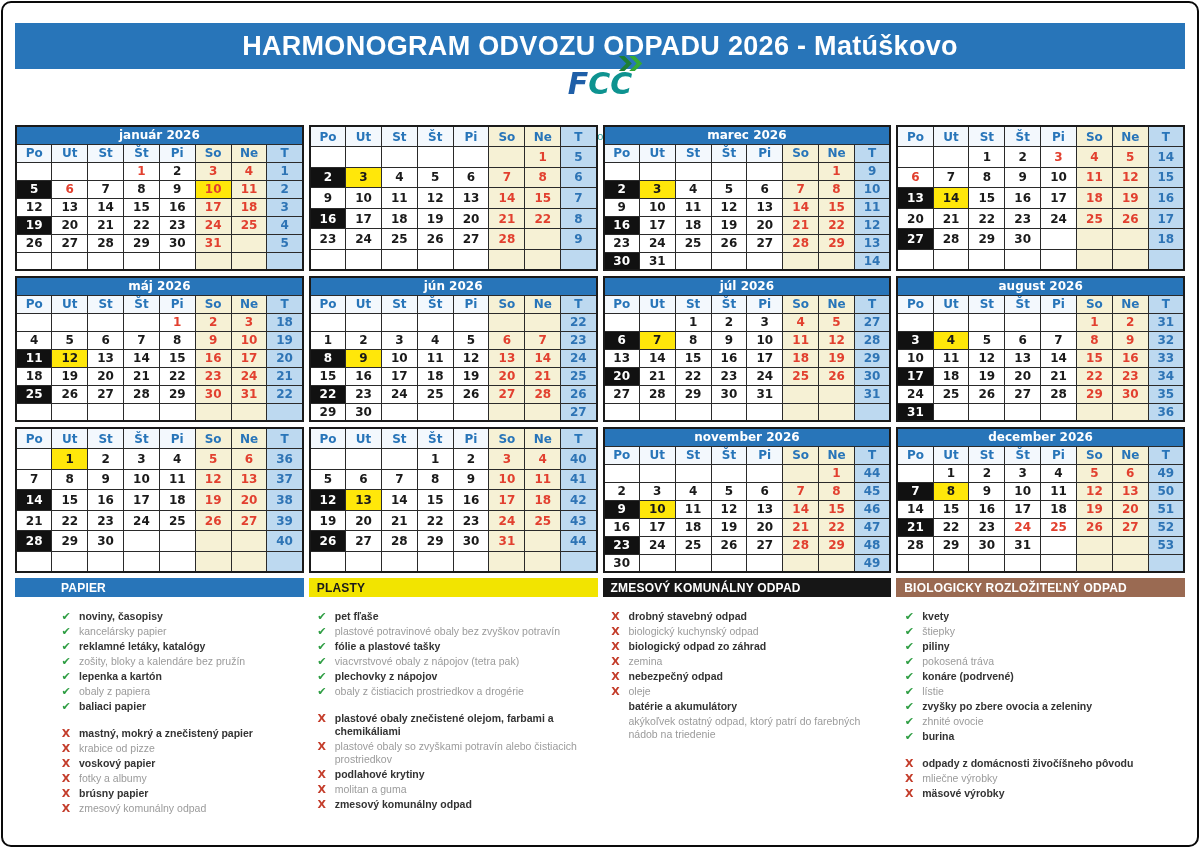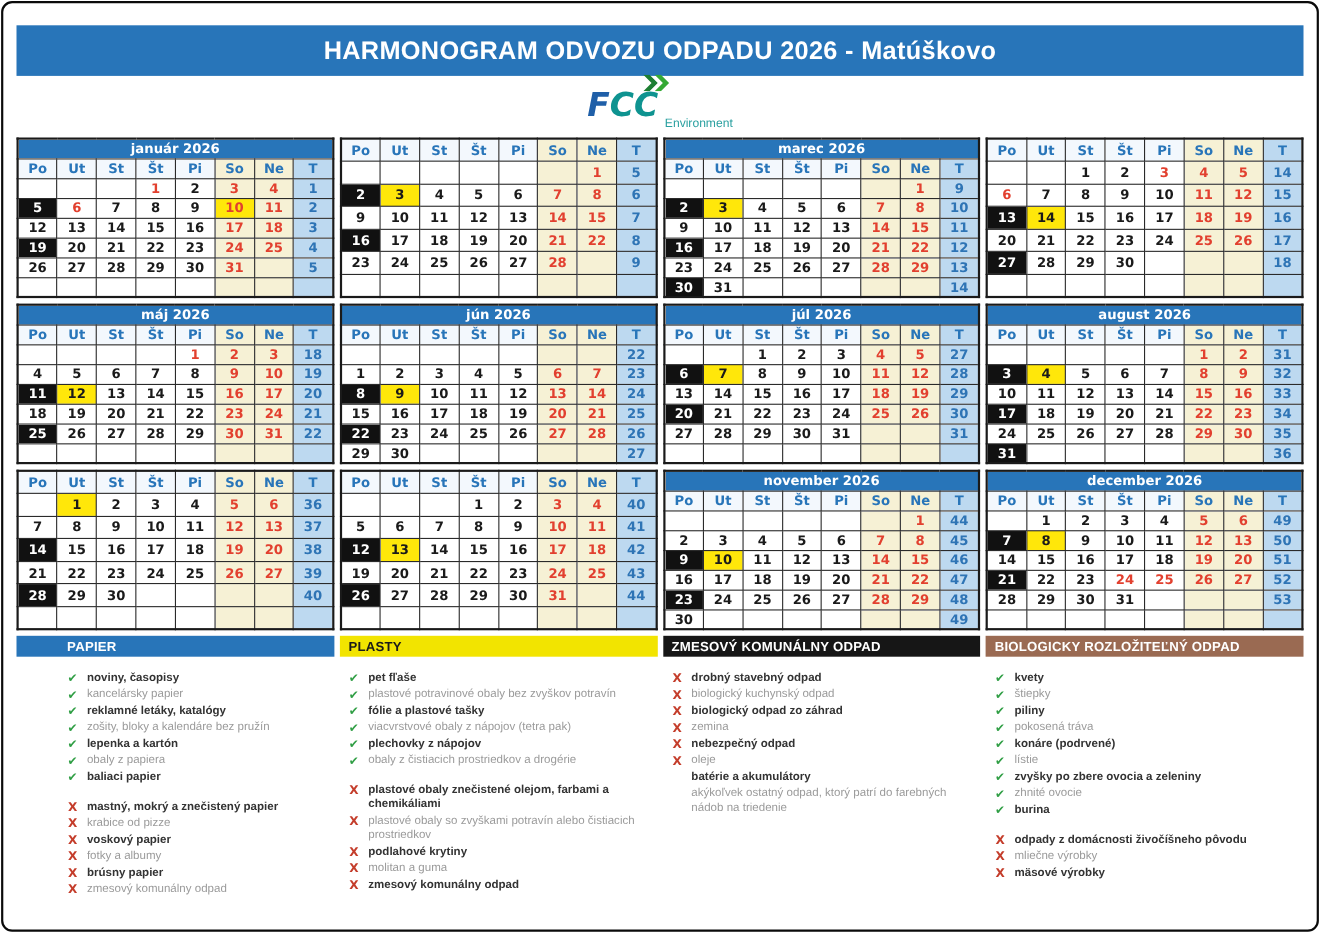--- a/index.html
+++ b/index.html
@@ -6,22 +6,22 @@
     --blue:#2875B9; --ltblue:#BDD9F0; --cream:#F6F1D5; --red:#E2402F;
     --yellow:#FFE70A; --black:#111111; --brown:#9A6A52;
     --green:#2F9E44; --xred:#C43D2B; --plyellow:#F2E400;
   }
   *{box-sizing:border-box;margin:0;padding:0;}
   html,body{width:1200px;height:848px;background:#fff;overflow:hidden;
     font-family:"Liberation Sans",sans-serif;}
   .page{position:absolute;inset:1px;border:2px solid #0a0a0a;border-radius:10px;background:#fff;}
   .title-bar{margin:20px 12px 0;height:46px;background:var(--blue);color:#fff;
     display:flex;align-items:center;justify-content:center;
-    font-size:23px;font-weight:bold;letter-spacing:.3px;}
-  .logo-row{height:54px;display:flex;align-items:center;justify-content:center;}
+    font-size:27px;font-weight:bold;letter-spacing:.3px;}
+  .logo-row{height:54px;display:flex;align-items:center;flex-direction:column;}
   .logo-mark{position:relative;font-style:italic;font-weight:bold;font-size:30px;line-height:1;
     font-family:"DejaVu Sans",sans-serif;}
   .logo-f{color:#1F5FA8;}
   .logo-cc{color:#0E9390;}
   .logo-arrows{position:absolute;top:-13px;right:-14px;width:30px;height:15px;}
   .logo-sub{color:#2AA0A0;font-size:11px;margin:31px 0 0 6px;}
   .cal-grid{display:grid;grid-template-columns:repeat(4,1fr);gap:5px;margin:2px 12px 5px;}
   table.month{border-collapse:collapse;width:100%;border:2px solid #1a1a1a;table-layout:fixed;
     font-family:"DejaVu Sans",sans-serif;}
   table.month td{border:1px solid #2a2a2a;text-align:center;vertical-align:middle;

